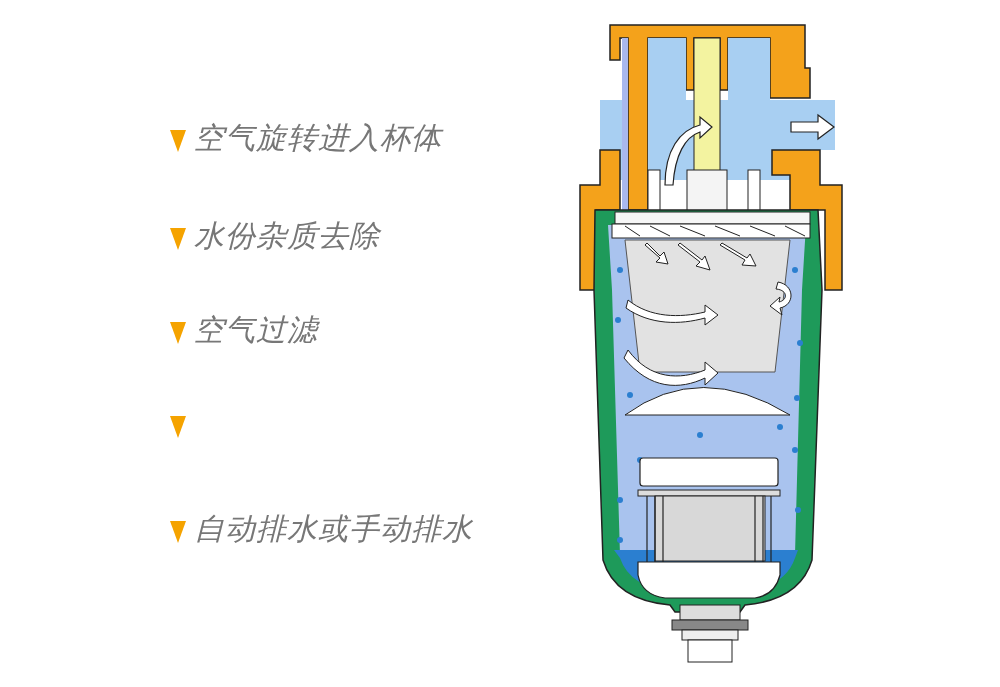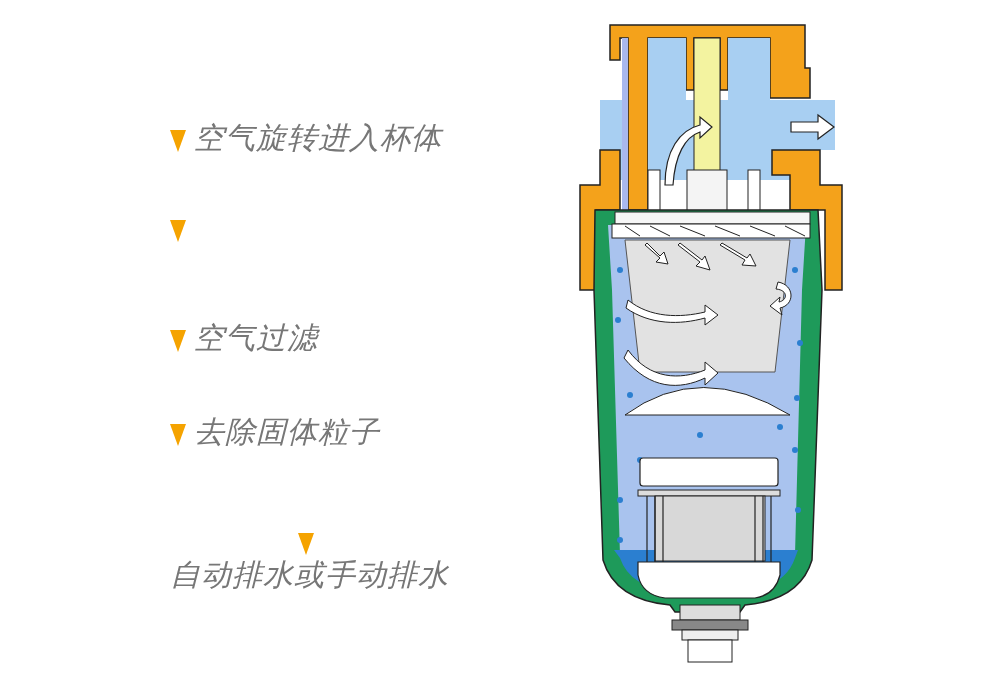--- a/index.html
+++ b/index.html
@@ -21,30 +21,30 @@
 </head>
 <body>
 
 <div class="steps">
   <div class="step" style="top:118px;">
     <span class="tri"></span>
     <span class="label">空气旋转进入杯体</span>
   </div>
   <div class="step" style="top:216px;">
     <span class="tri"></span>
+    <span class="label">水份杂质去除</span>
   </div>
-  <div class="step" style="top:318px;align-items:center;">
+  <div class="step" style="top:310px;align-items:center;">
     <span class="tri"></span>
     <span class="label">空气过滤</span>
   </div>
   <div class="step" style="top:412px;">
     <span class="tri"></span>
-    <span class="label">去除固体粒子</span>
   </div>
-  <div class="step" style="top:529px;flex-direction:column;">
+  <div class="step" style="top:509px;">
     <span class="tri"></span>
     <span class="label">自动排水或手动排水</span>
   </div>
 </div>
 
 <div class="diagram">
   <svg width="300" height="687" viewBox="560 0 300 687" xmlns="http://www.w3.org/2000/svg">
 
     <path d="M600 100 L835 100 L835 150 L815 150 L815 180 L600 180 Z" fill="#a8cff2"></path>
 

